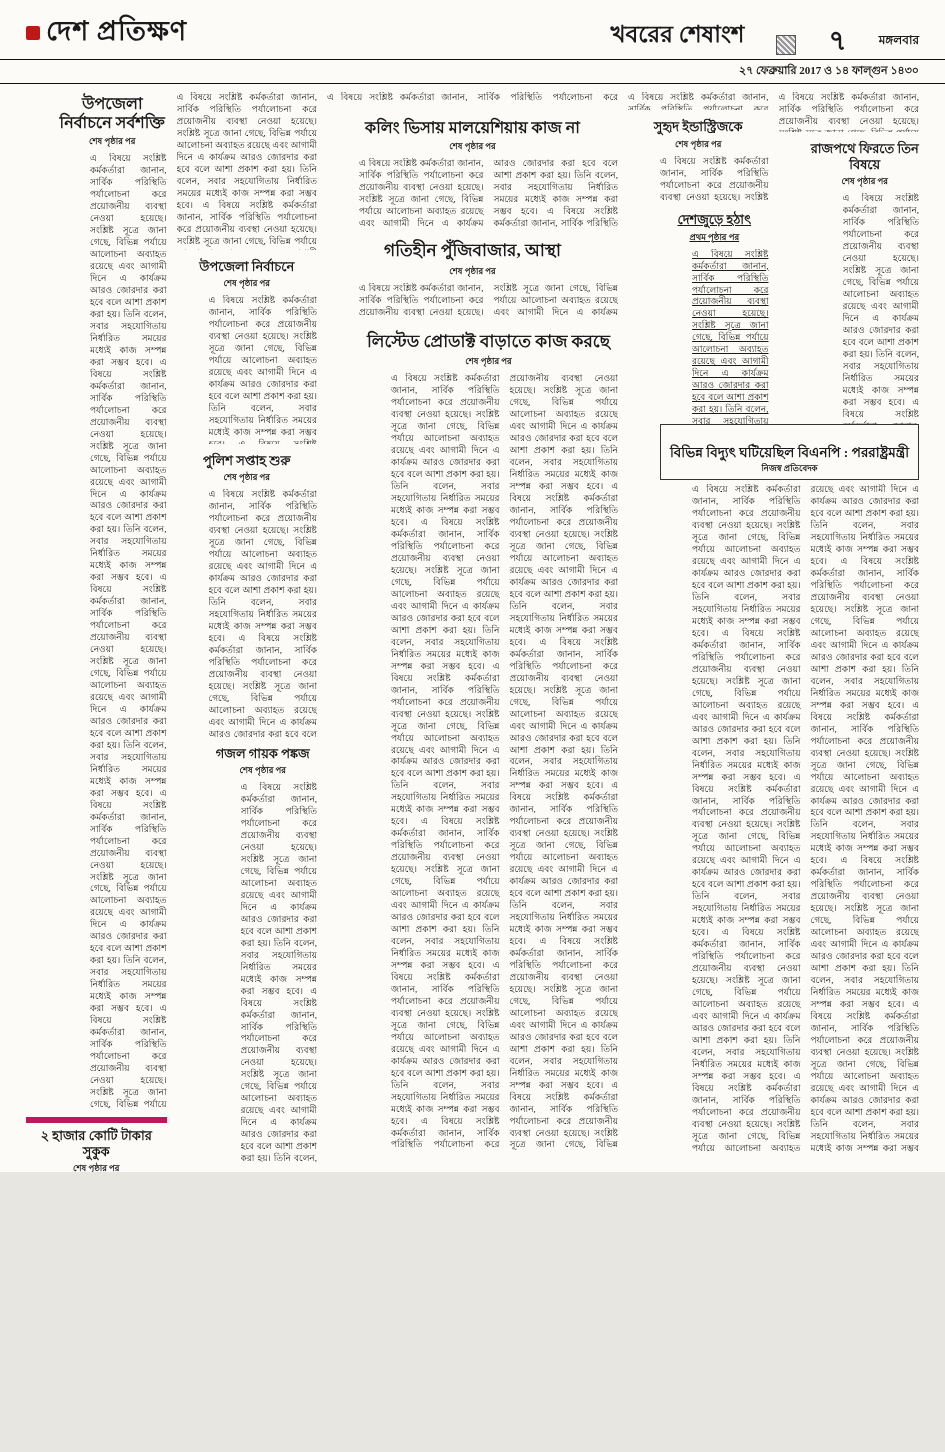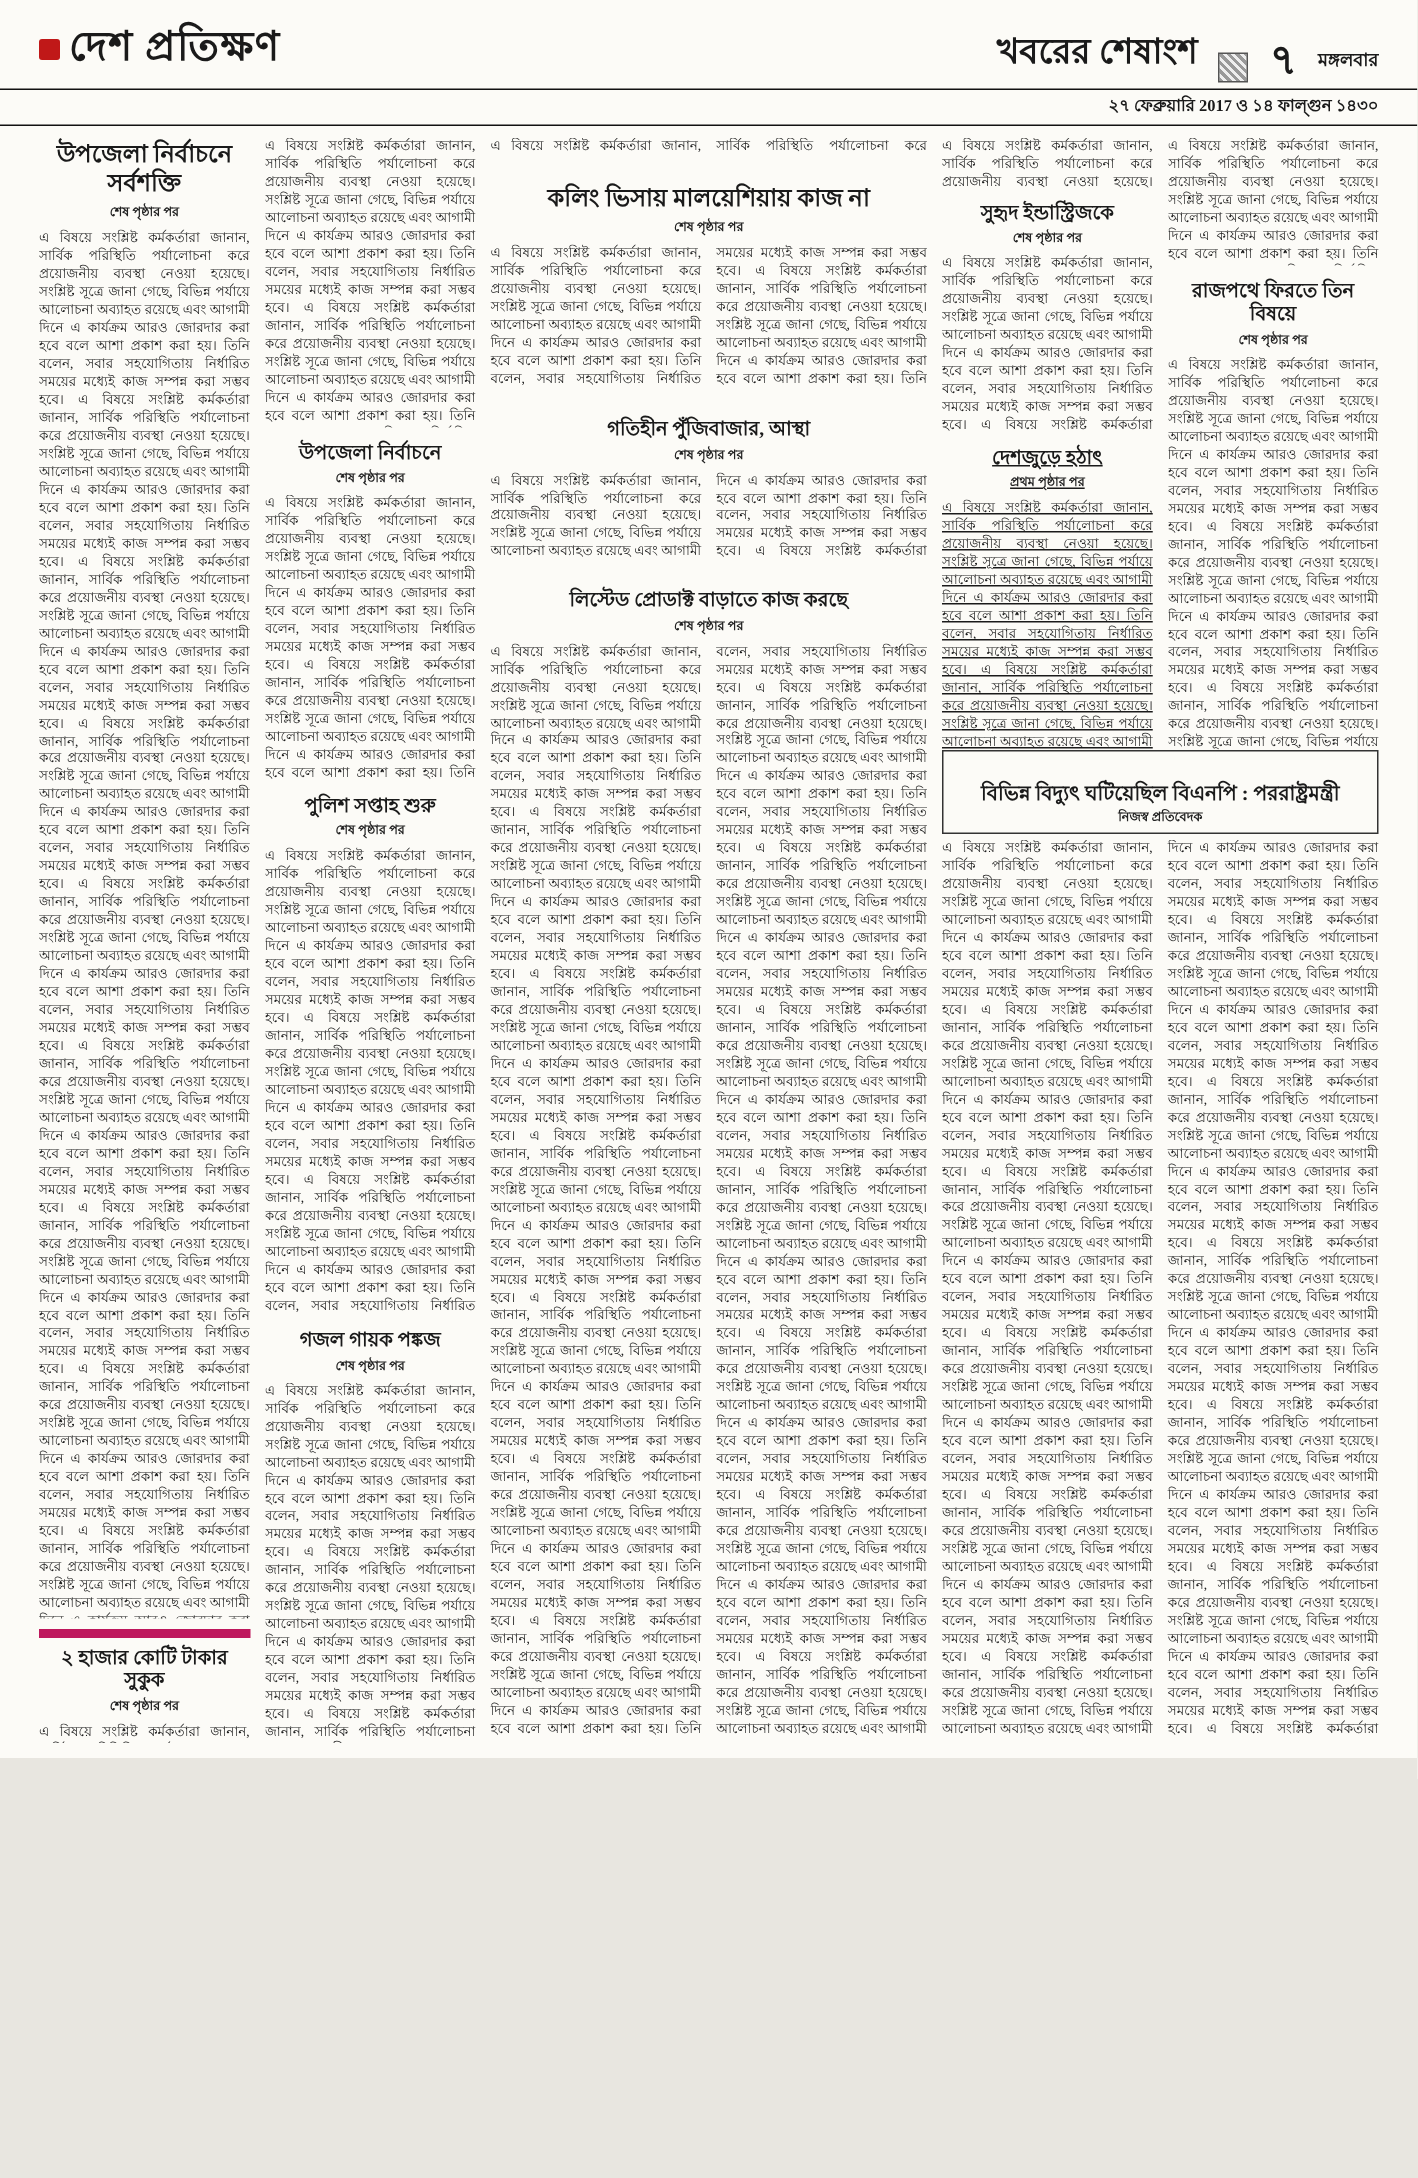--- a/index.html
+++ b/index.html
@@ -11,21 +11,21 @@
     margin:0 auto;
   }
   
   .header-top{
     display:flex;justify-content:space-between;align-items:flex-end;
     padding:10px 26px 4px;border-bottom:1.5px solid #111;
   }
   .masthead{display:flex;align-items:center;gap:6px;}
   .masthead-logo{width:14px;height:14px;background:#c01818;display:inline-block;border-radius:2px;}
   .masthead-title{font-size:27px;font-weight:bold;letter-spacing:1px;}
-  .header-right{display:flex;align-items:flex-end;gap:14px;}
+  .header-right{display:flex;align-items:flex-end;gap:32px;}
   .section-title{font-size:23px;font-weight:bold;}
   .ornament{width:18px;height:18px;border:1px solid #555;background:
     repeating-linear-gradient(45deg,#999 0 2px,#eee 2px 4px);display:inline-block;}
   .page-num{font-size:28px;font-weight:bold;line-height:1;}
   .weekday{font-size:12px;font-weight:bold;padding-bottom:4px;}
   .header-sub{
     border-bottom:1.5px solid #111;
     padding:2px 26px;display:flex;justify-content:flex-end;
     font-size:11px;font-weight:bold;
   }
@@ -33,24 +33,24 @@
   .body-grid{
     flex:1;min-height:0;
     display:grid;grid-template-columns:repeat(6,1fr);
     gap:0 10px;padding:8px 26px 10px;box-sizing:border-box;
   }
   .col{display:flex;flex-direction:column;min-height:0;min-width:0;}
   .mid{grid-column:3/5;display:flex;flex-direction:column;min-height:0;min-width:0;}
   .right{grid-column:5/7;display:flex;flex-direction:column;min-height:0;min-width:0;}
   .right-top{display:grid;grid-template-columns:1fr 1fr;gap:0 10px;min-height:0;}
   .article{display:flex;flex-direction:column;margin-bottom:7px;min-height:0;}
-  .grow{flex:1 1 auto;min-height:0;}
+  .grow{flex:1 1 auto;min-height:0;margin-left:32px;}
   h2{margin:2px 0 2px;text-align:center;line-height:1.2;font-weight:bold;}
   .h-xl{font-size:16px;}
-  .h-lg{font-size:13px;font-family:Liberation Serif, serif;}
+  .h-lg{font-size:17px;font-family:Liberation Serif, serif;}
   .h-md{font-size:13px;}
   .dateline{
     font-size:8.5px;font-weight:600;text-align:center;
     margin:1px 0 4px;color:#222;
   }
   .fill{
     font-size:9px;line-height:1.33;text-align:justify;
     overflow:hidden;color:#1d1d1d;min-height:0;
   }
   .cont{margin-bottom:7px;}

